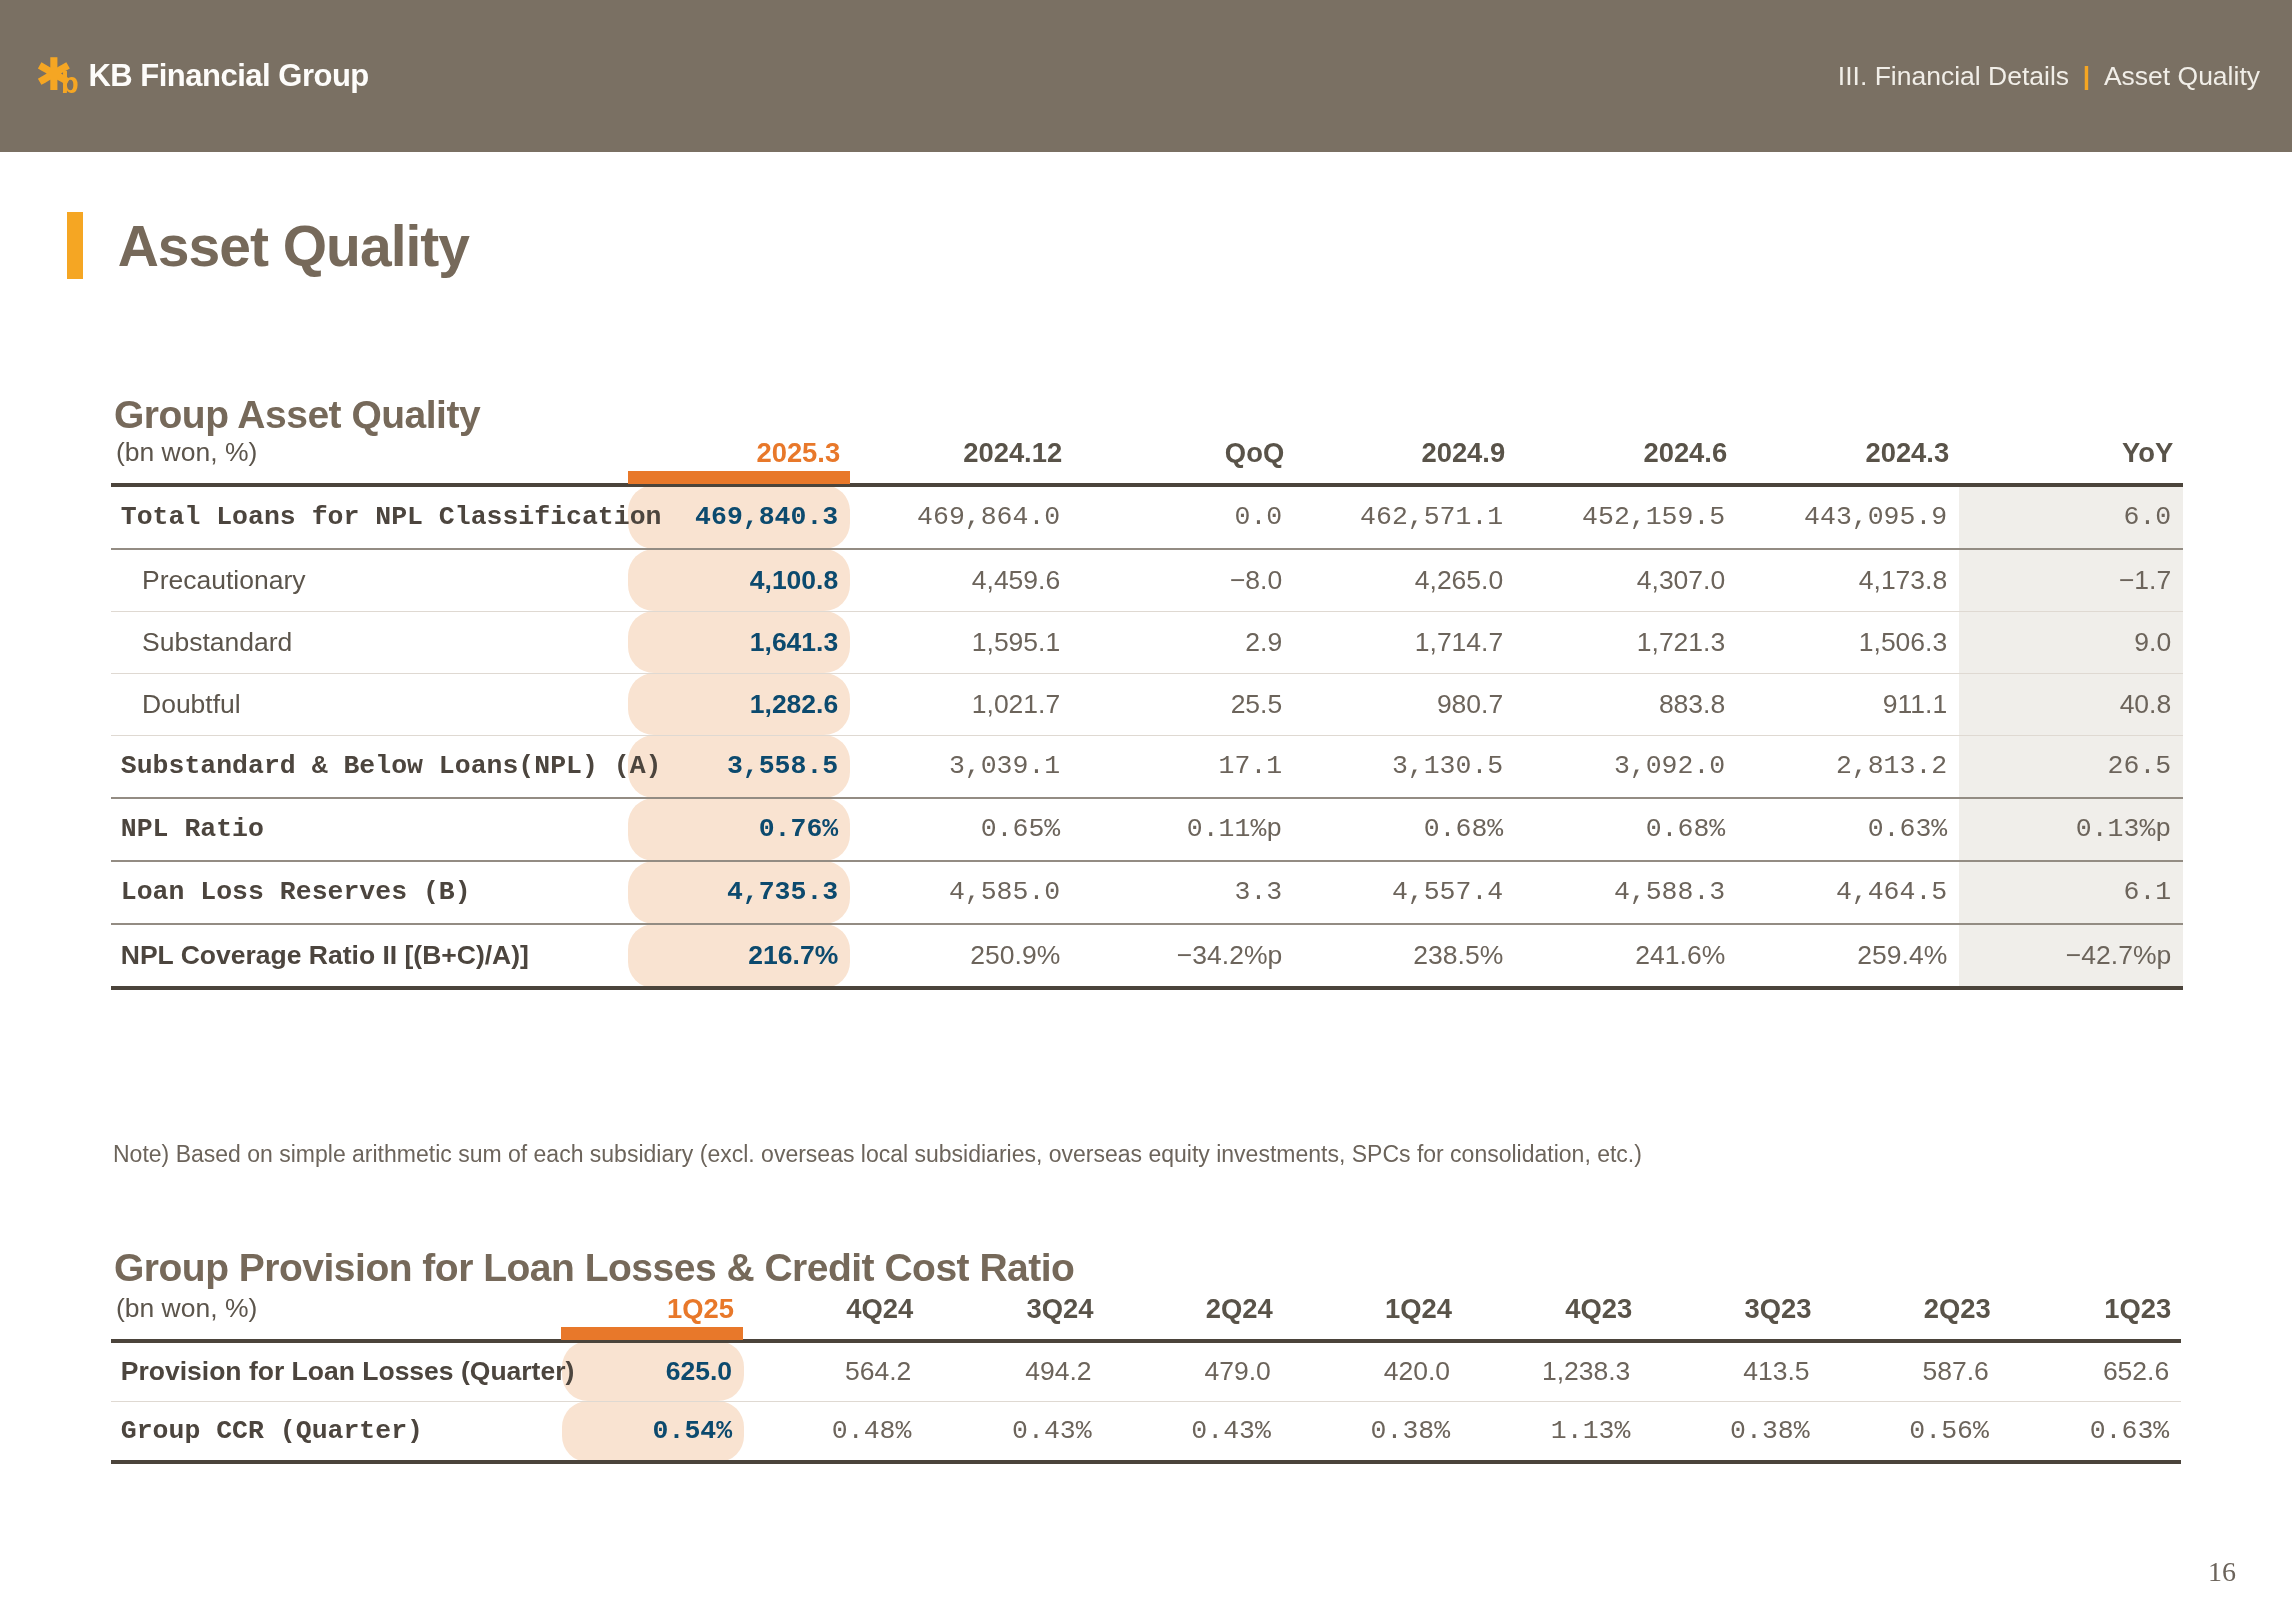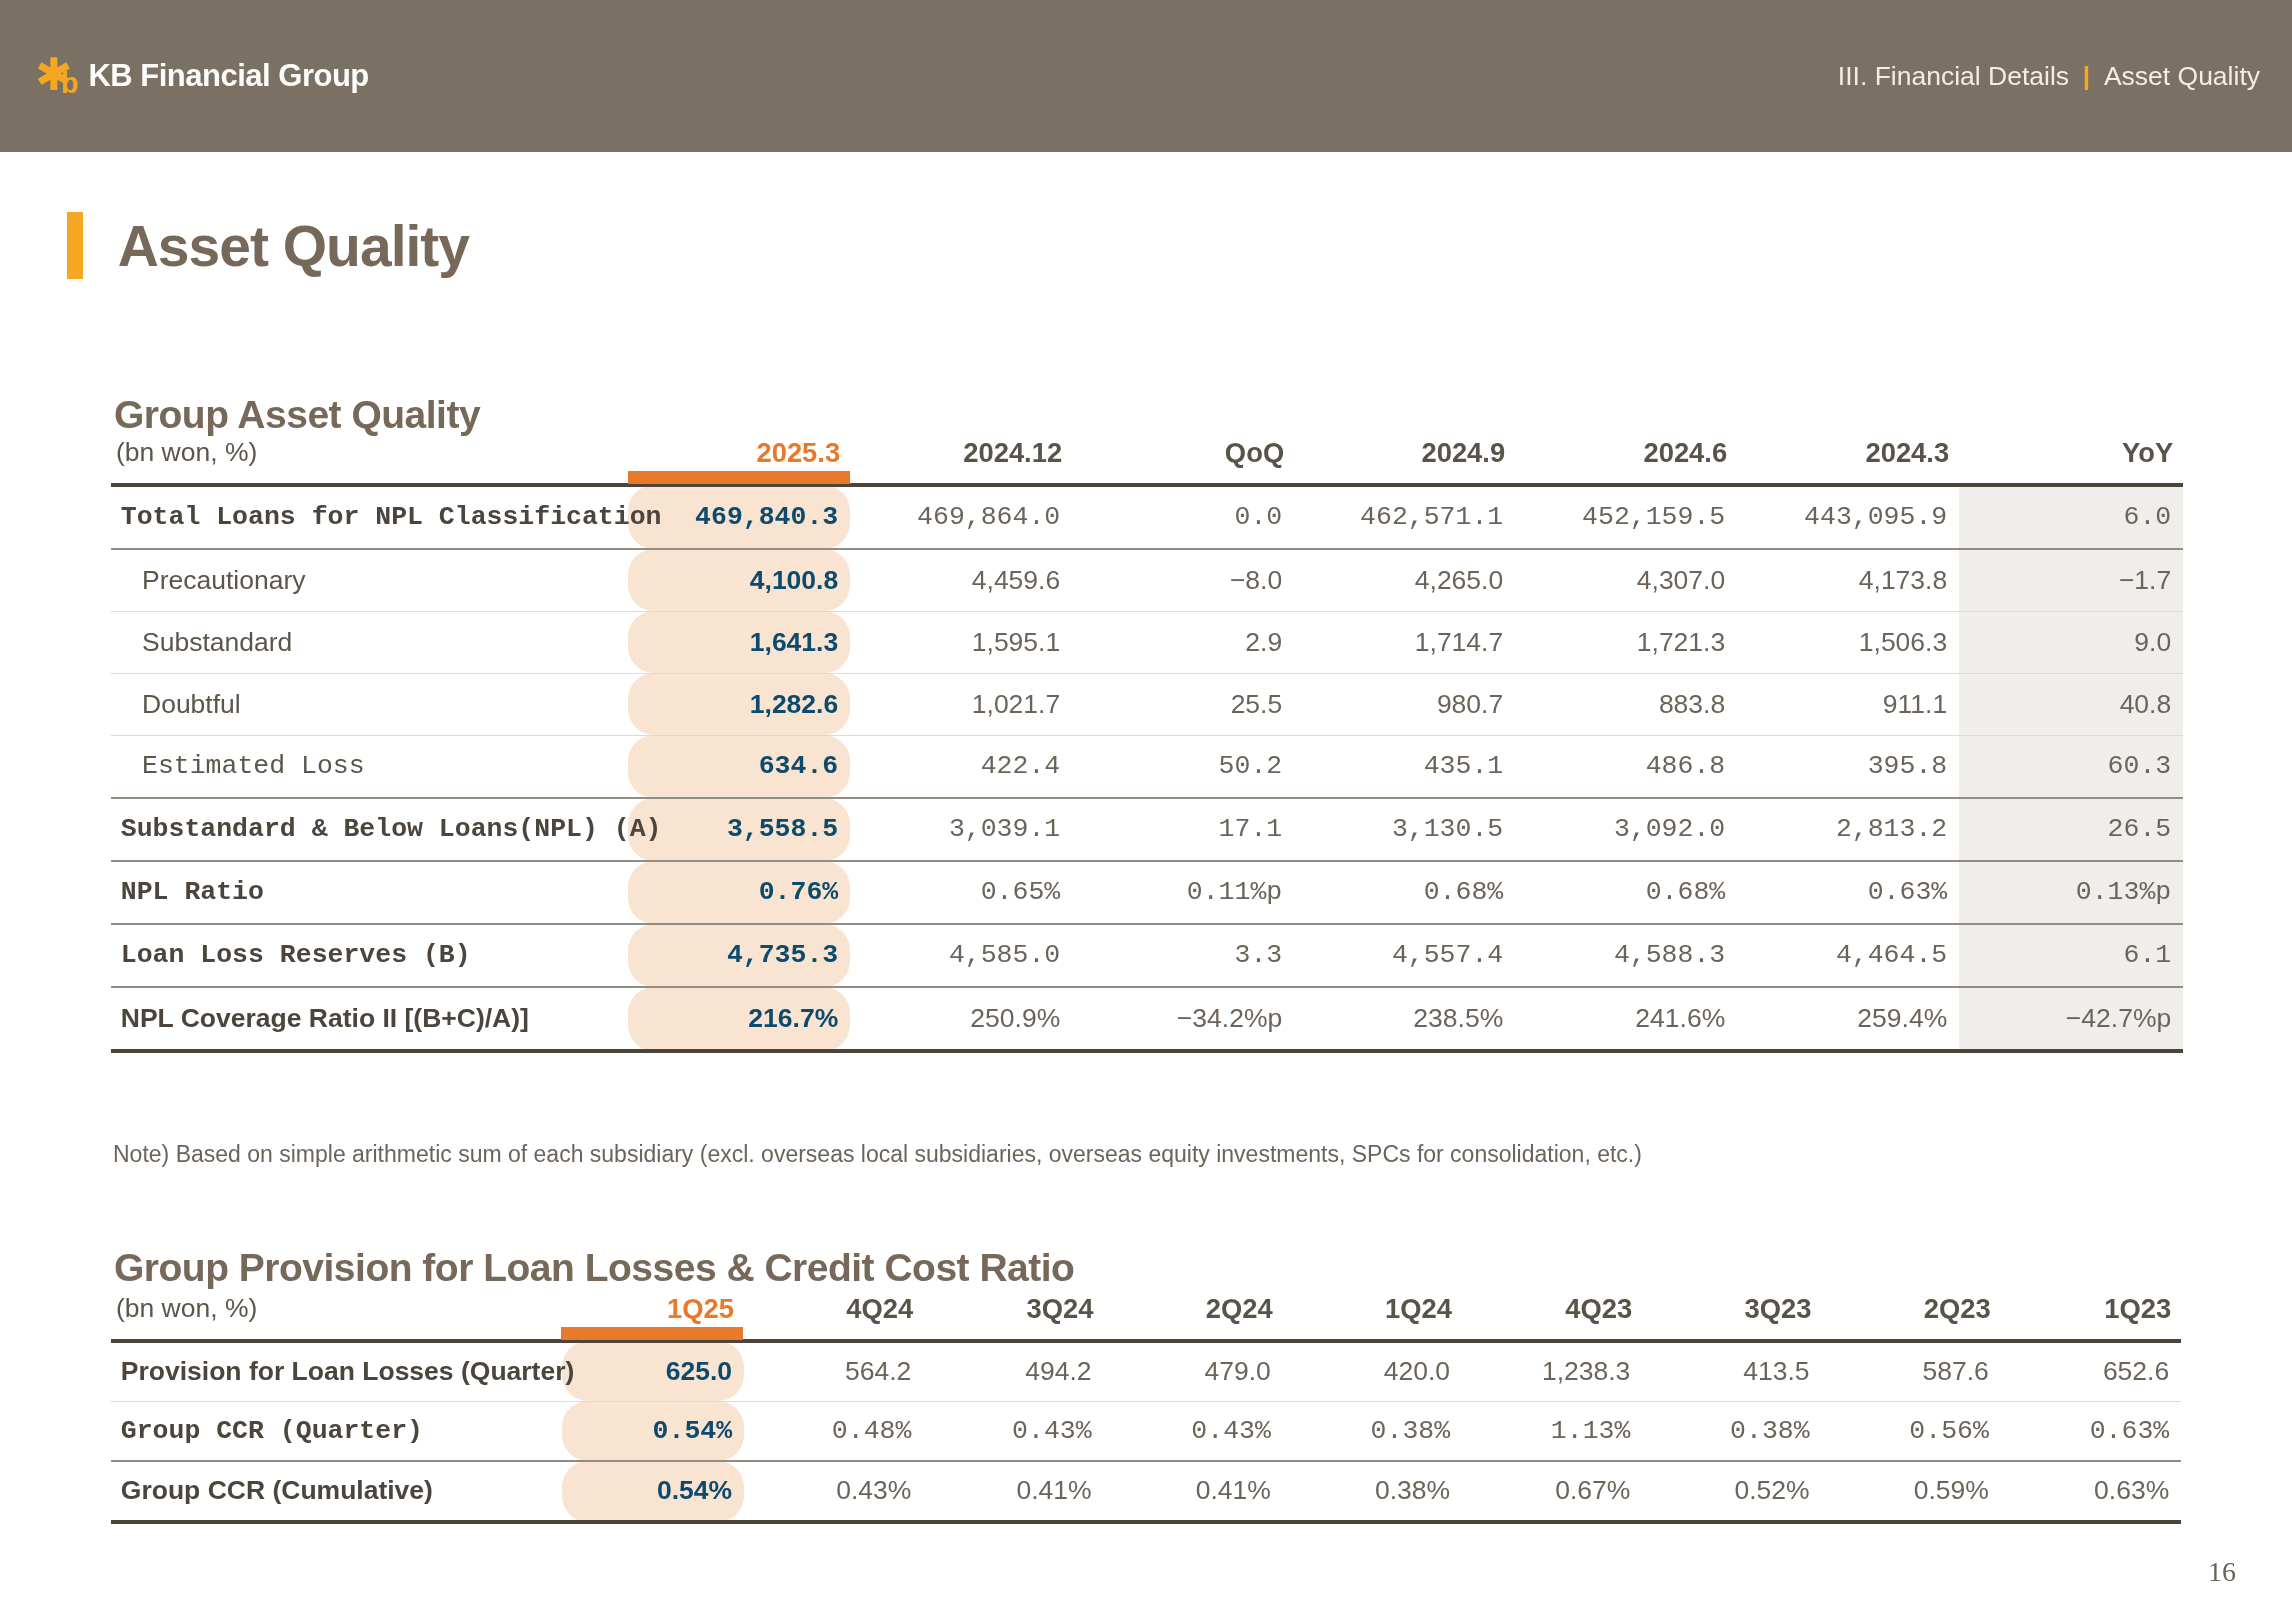--- a/index.html
+++ b/index.html
@@ -142,30 +142,20 @@
             <td class="lbl indent">Doubtful</td>
             <td class="num hl">1,282.6</td>
             <td class="num">1,021.7</td>
             <td class="num">25.5</td>
             <td class="num">980.7</td>
             <td class="num">883.8</td>
             <td class="num">911.1</td>
             <td class="num shade">40.8</td>
           </tr>
           <tr class="sep-major">
-            <td class="lbl indent">Estimated Loss</td>
-            <td class="num hl">634.6</td>
-            <td class="num">422.4</td>
-            <td class="num">50.2</td>
-            <td class="num">435.1</td>
-            <td class="num">486.8</td>
-            <td class="num">395.8</td>
-            <td class="num shade">60.3</td>
-          </tr>
-          <tr class="sep-major">
             <td class="lbl main">Substandard &amp; Below Loans(NPL) (A)</td>
             <td class="num hl">3,558.5</td>
             <td class="num">3,039.1</td>
             <td class="num">17.1</td>
             <td class="num">3,130.5</td>
             <td class="num">3,092.0</td>
             <td class="num">2,813.2</td>
             <td class="num shade">26.5</td>
           </tr>
           <tr class="sep-major">
@@ -253,32 +243,20 @@
             <td class="num hl">0.54%</td>
             <td class="num">0.48%</td>
             <td class="num">0.43%</td>
             <td class="num">0.43%</td>
             <td class="num">0.38%</td>
             <td class="num">1.13%</td>
             <td class="num">0.38%</td>
             <td class="num">0.56%</td>
             <td class="num">0.63%</td>
           </tr>
-          <tr class="sep-none">
-            <td class="lbl main">Group CCR (Cumulative)</td>
-            <td class="num hl">0.54%</td>
-            <td class="num">0.43%</td>
-            <td class="num">0.41%</td>
-            <td class="num">0.41%</td>
-            <td class="num">0.38%</td>
-            <td class="num">0.67%</td>
-            <td class="num">0.52%</td>
-            <td class="num">0.59%</td>
-            <td class="num">0.63%</td>
-          </tr>
         </tbody>
     </table>
   </div>
 
   <div class="pagenum">16</div>
 
 </div>
 
 
 </body></html>

